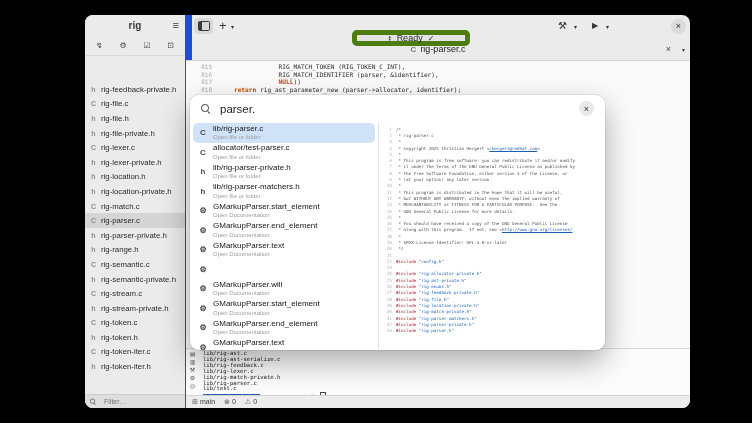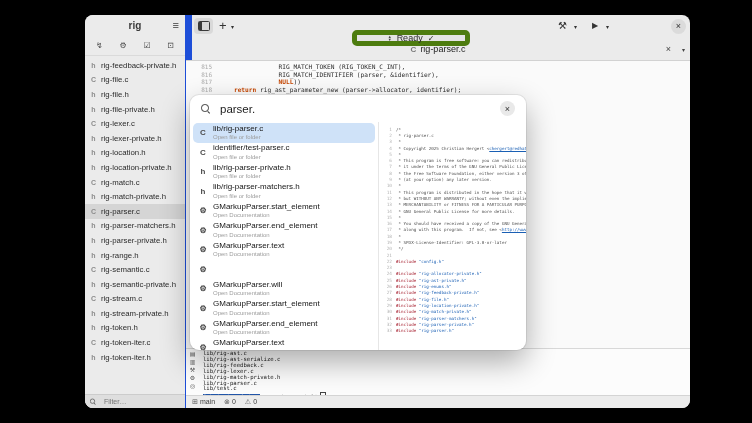--- a/index.html
+++ b/index.html
@@ -10,21 +10,21 @@
 
   
   .sidebar{position:absolute;left:0;top:0;width:100px;height:100%;background:#ebebeb;
            border-right:7px solid #1d4ed8;display:flex;flex-direction:column;}
   .s-row1{height:21px;flex:0 0 auto;position:relative;display:flex;align-items:center;justify-content:center;}
   .s-title{font-size:10px;font-weight:bold;color:#3a3a3a;}
   .s-menu{position:absolute;right:6px;top:3px;font-size:11px;color:#3a3a3a;line-height:14px;}
   .s-row2{height:19px;flex:0 0 auto;display:flex;align-items:center;justify-content:space-between;
           padding:0 11px;border-bottom:1px solid #dadada;}
   .s-tab{font-size:8px;color:#4a4a4a;line-height:8px;}
-  .s-files{flex:1;overflow:hidden;padding-top:2px;}
+  .s-files{flex:1;overflow:hidden;padding-top:2px;margin-top:24px;}
   .s-file{height:14.6px;display:flex;align-items:center;padding:0 5px;gap:4px;}
   .s-file.sel{background:#d5d5d5;}
   .fico{width:7px;flex:0 0 auto;font-size:7px;font-weight:bold;color:#8b8b8b;text-align:center;}
   .fname{font-size:7.8px;color:#2a2a2a;white-space:nowrap;}
   .s-filter{height:13px;flex:0 0 auto;background:#dedede;border-top:1px solid #cccccc;
             display:flex;align-items:center;gap:3px;padding:0 5px;}
   .s-filter input{border:0;background:transparent;outline:none;font-size:7px;color:#7d7d7d;width:70px;
                   font-family:"Liberation Sans",sans-serif;}
 
   
@@ -82,21 +82,21 @@
   .term-line{font-size:5.6px;line-height:5.9px;color:#1a1a1a;white-space:pre;}
   .sel-blue{background:#2155a8;color:#fff;}
   .cursor{display:inline-block;width:4px;height:5px;border:1px solid #444;vertical-align:baseline;margin-left:2px;}
 
   .status-bar{position:absolute;left:0;right:0;bottom:0;height:12px;background:#ececec;
               border-top:1px solid #d4d4d4;display:flex;align-items:center;gap:9px;padding:0 6px;}
   .sb-item{display:flex;align-items:center;gap:2px;font-size:7px;color:#3c3c3c;line-height:8px;}
   .sb-ico{font-size:7px;color:#555;}
 
   
-  .popover{position:absolute;left:105px;top:80px;width:336px;height:255px;background:#fff;
+  .popover{position:absolute;left:105px;top:80px;width:415px;height:255px;background:#fff;
            border-radius:9px;overflow:hidden;display:flex;flex-direction:column;
            box-shadow:0 12px 30px rgba(0,0,0,.32),0 0 0 1px rgba(0,0,0,.07);}
   .p-header{height:27px;flex:0 0 auto;display:flex;align-items:center;gap:8px;padding:0 11px;}
   .p-query{flex:1;border:0;outline:none;background:transparent;font-size:11.5px;color:#1b1b1b;
            font-family:"Liberation Sans",sans-serif;}
   .p-close{width:15px;height:15px;flex:0 0 auto;border-radius:50%;background:#e9e9e9;
            display:flex;align-items:center;justify-content:center;font-size:9px;color:#333;}
   .p-body{flex:1;display:flex;overflow:hidden;}
   .p-results{width:188px;flex:0 0 auto;overflow:hidden;padding-top:1px;}
   .p-row{height:19.5px;display:flex;align-items:center;gap:5px;margin:0 3px;padding:0 5px;border-radius:5px;}
@@ -162,34 +162,26 @@
             <span class="fname">rig-location.h</span>
           </div>
           <div class="s-file">
             <span class="fico">h</span>
             <span class="fname">rig-location-private.h</span>
           </div>
           <div class="s-file">
             <span class="fico">C</span>
             <span class="fname">rig-match.c</span>
           </div>
-          <div class="s-file">
-            <span class="fico">h</span>
-            <span class="fname">rig-match-private.h</span>
-          </div>
           <div class="s-file sel">
             <span class="fico">C</span>
             <span class="fname">rig-parser.c</span>
           </div>
           <div class="s-file">
             <span class="fico">h</span>
-            <span class="fname">rig-parser-matchers.h</span>
-          </div>
-          <div class="s-file">
-            <span class="fico">h</span>
             <span class="fname">rig-parser-private.h</span>
           </div>
           <div class="s-file">
             <span class="fico">h</span>
             <span class="fname">rig-range.h</span>
           </div>
           <div class="s-file">
             <span class="fico">C</span>
             <span class="fname">rig-semantic.c</span>
           </div>
@@ -197,20 +189,24 @@
             <span class="fico">h</span>
             <span class="fname">rig-semantic-private.h</span>
           </div>
           <div class="s-file">
             <span class="fico">C</span>
             <span class="fname">rig-stream.c</span>
           </div>
           <div class="s-file">
             <span class="fico">h</span>
             <span class="fname">rig-stream-private.h</span>
+          </div>
+          <div class="s-file">
+            <span class="fico">C</span>
+            <span class="fname">rig-token.c</span>
           </div>
           <div class="s-file">
             <span class="fico">h</span>
             <span class="fname">rig-token.h</span>
           </div>
           <div class="s-file">
             <span class="fico">C</span>
             <span class="fname">rig-token-iter.c</span>
           </div>
           <div class="s-file">
@@ -334,21 +330,21 @@
             <div class="p-row sel">
               <span class="p-ico">C</span>
               <span class="p-texts">
                 <span class="p-title">lib/rig-parser.c</span>
                 <span class="p-sub">Open file or folder</span>
               </span>
             </div>
             <div class="p-row">
               <span class="p-ico">C</span>
               <span class="p-texts">
-                <span class="p-title">identifier/test-parser.c</span>
+                <span class="p-title">allocator/test-parser.c</span>
                 <span class="p-sub">Open file or folder</span>
               </span>
             </div>
             <div class="p-row">
               <span class="p-ico">h</span>
               <span class="p-texts">
                 <span class="p-title">lib/rig-parser-private.h</span>
                 <span class="p-sub">Open file or folder</span>
               </span>
             </div>

